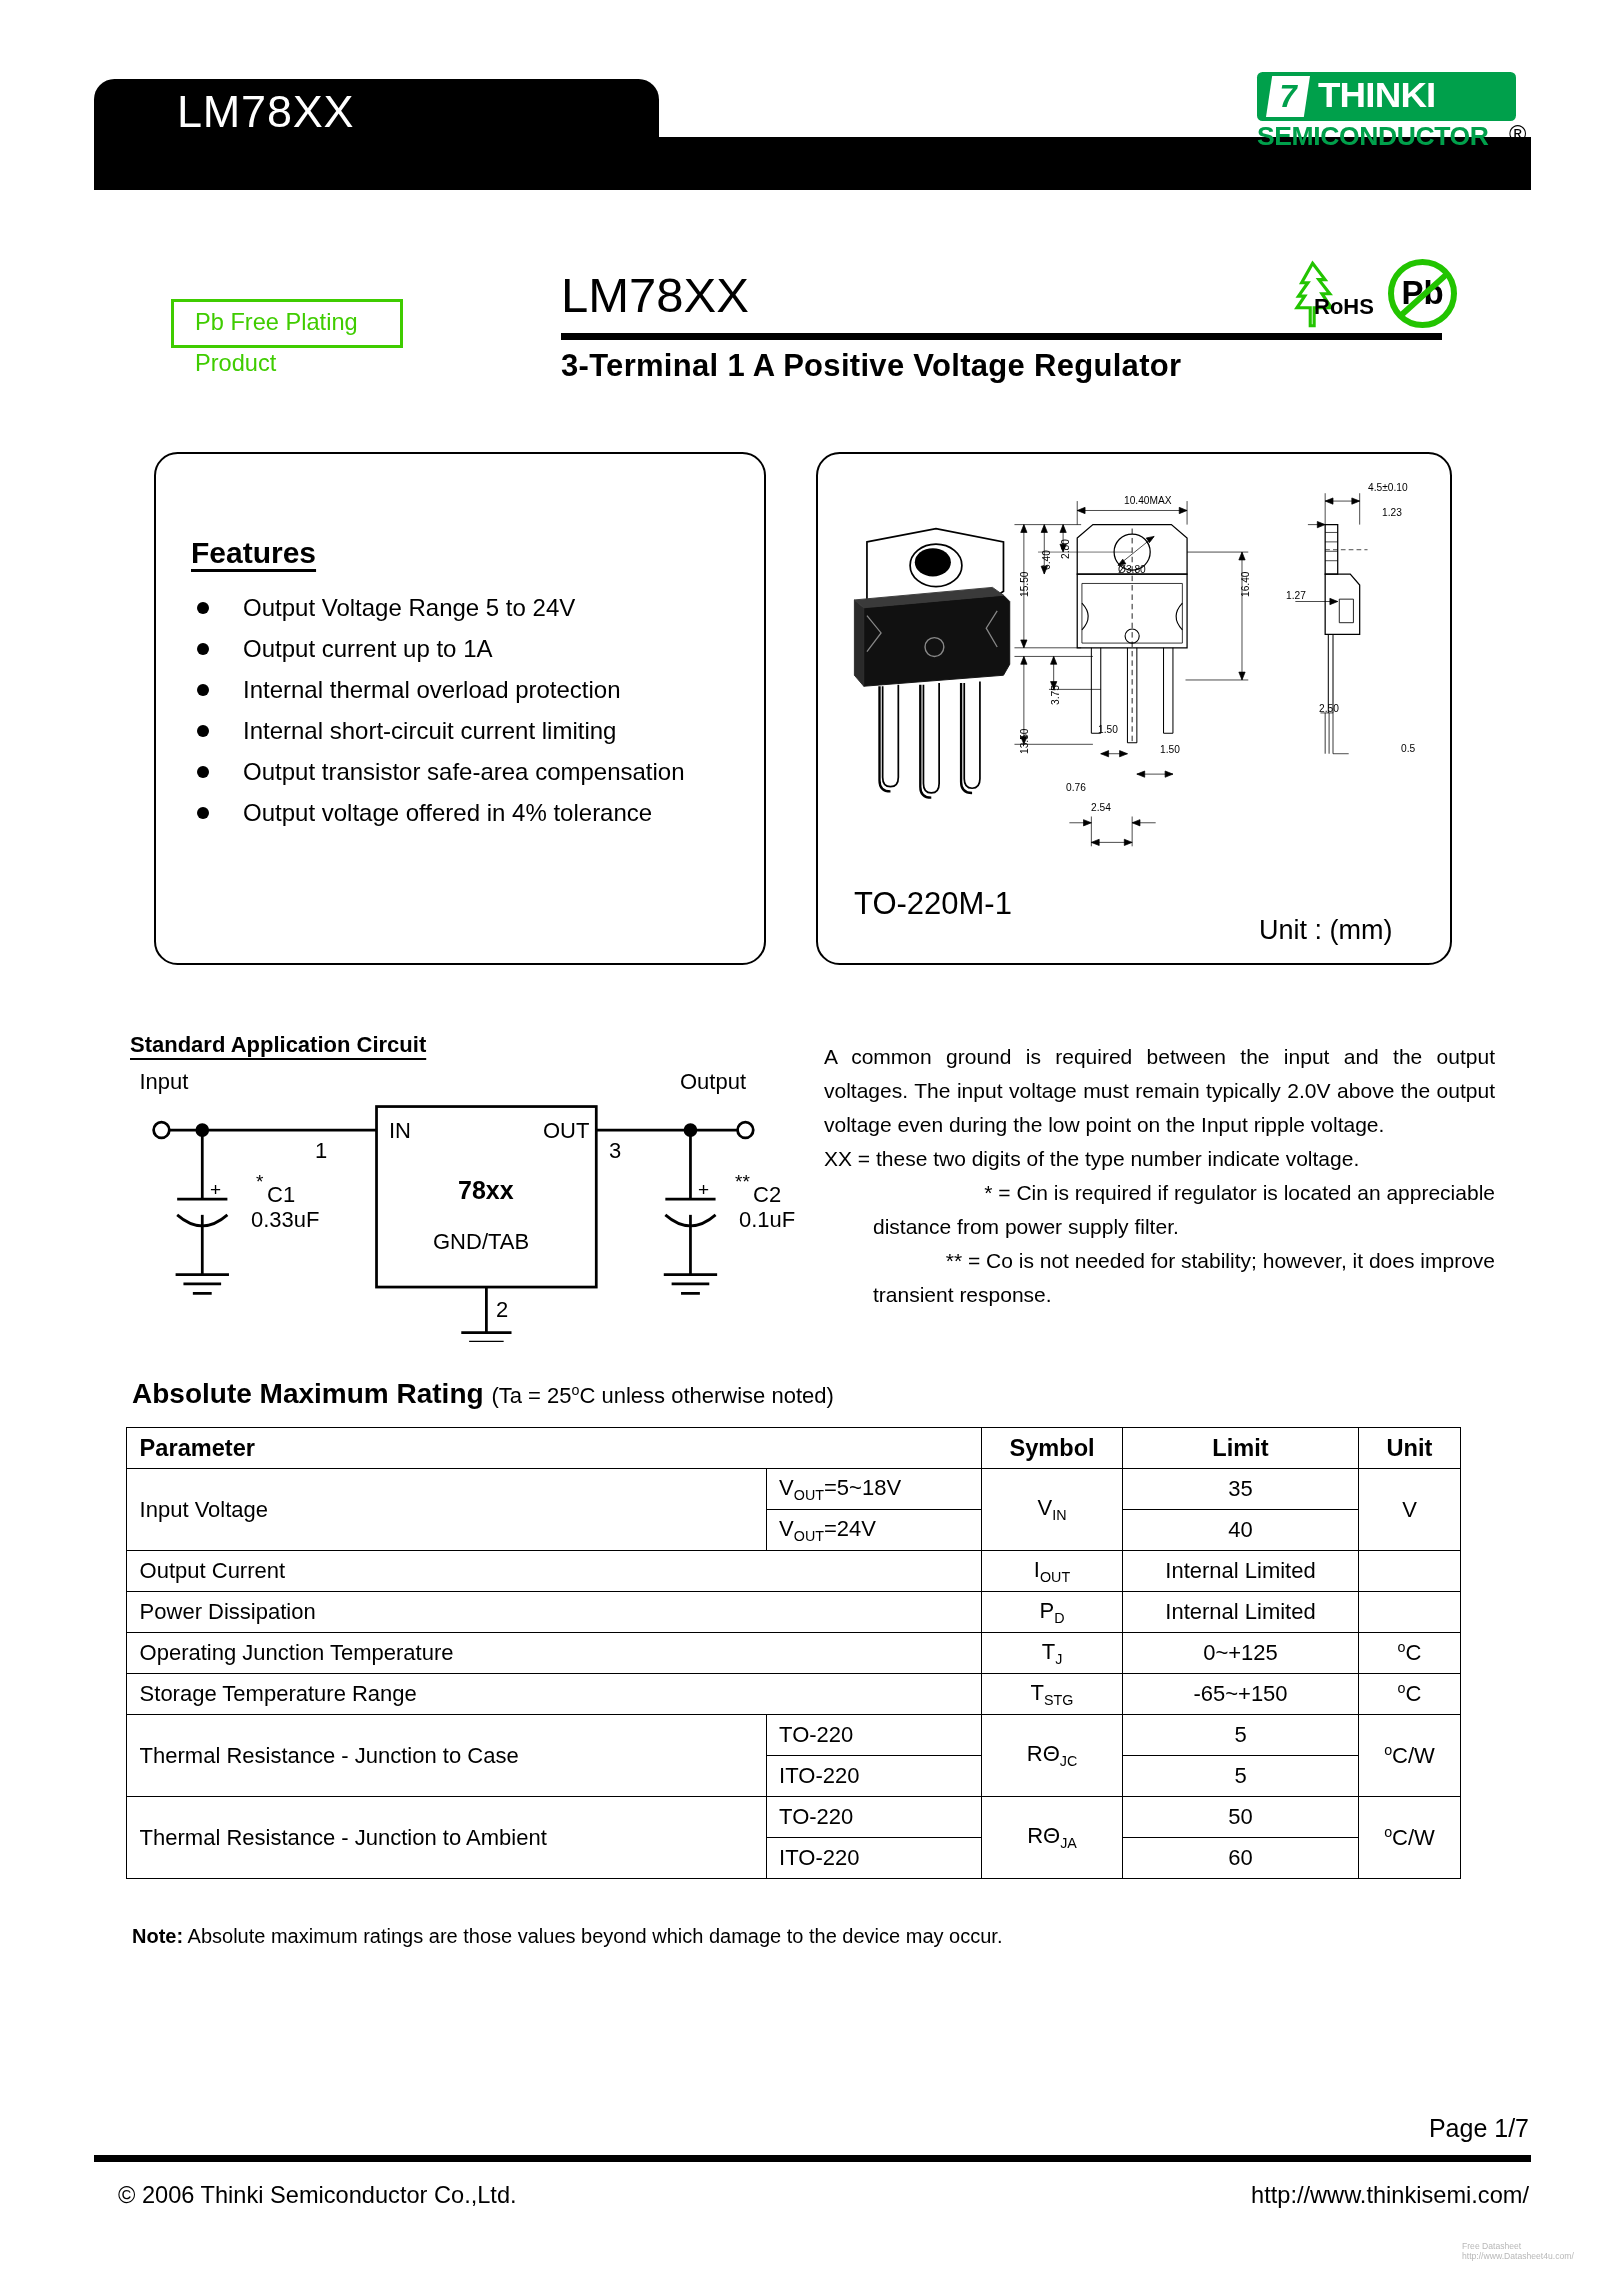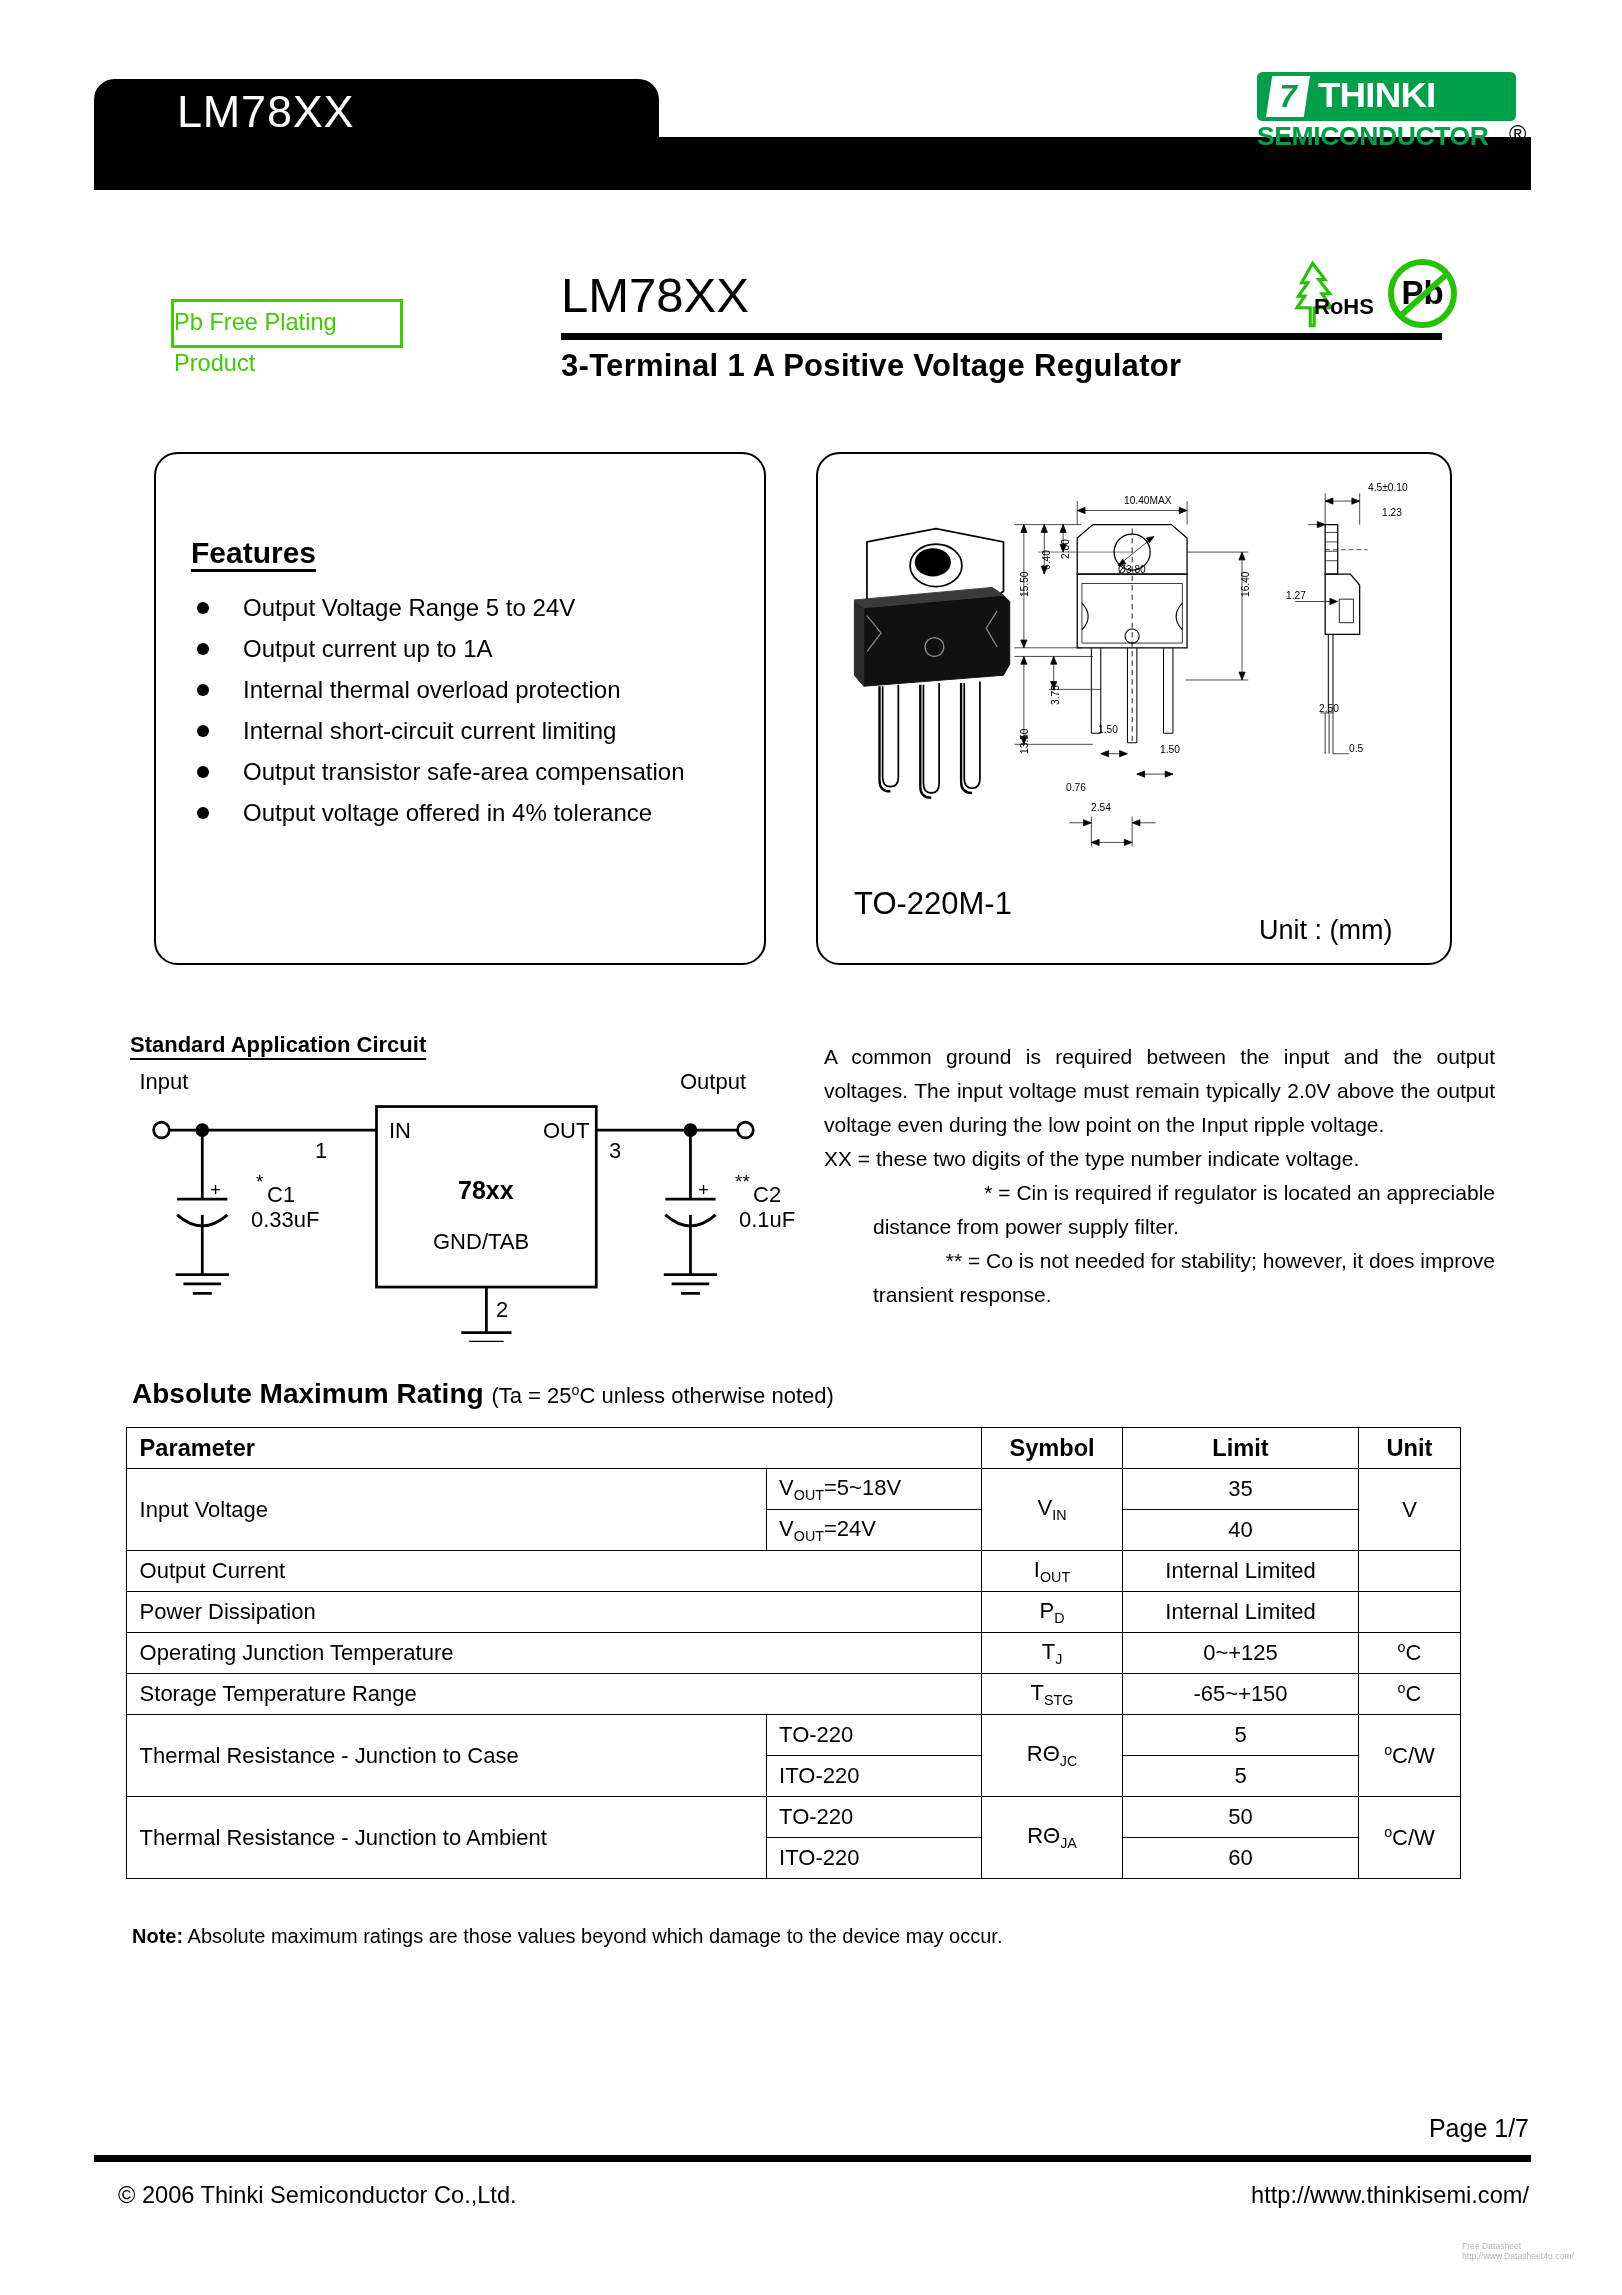--- a/index.html
+++ b/index.html
@@ -57,21 +57,21 @@
   }
   .logo-r {
     position:absolute; left:276px; top:49px;
     font-size:23.6px; color:#000;
   }
 
   
   .pbfree {
     position:absolute; left:171px; top:299px; width:232px; height:49px;
     border:3.9px solid #3FCC00; background:#fff;
-    color:#3FCC00; font-size:23.6px; line-height:41px; padding-left:0;
+    color:#3FCC00; font-size:23.6px; line-height:41px; padding-left:21px;
     font-family:"Liberation Sans", sans-serif;
   }
   .title-main {
     position:absolute; left:561px; top:267px;
     font-size:49px; font-family:"Liberation Sans", sans-serif; font-weight:400;
   }
   .title-rule {
     position:absolute; left:561px; top:333px; width:881px; height:7px; background:#000;
   }
   .title-sub {
@@ -400,21 +400,21 @@
 <div class="dimlabel rot" style="left:1060px; top:559px;">2.80</div>
 <div class="dimlabel rot" style="left:1240px; top:597px;">16.40</div>
 <div class="dimlabel" style="left:1118px; top:564px;">Ø3.80</div>
 <div class="dimlabel rot" style="left:1050px; top:705px;">3.75</div>
 <div class="dimlabel" style="left:1286px; top:590px;">1.27</div>
 <div class="dimlabel" style="left:1098px; top:724px;">1.50</div>
 <div class="dimlabel" style="left:1160px; top:744px;">1.50</div>
 <div class="dimlabel" style="left:1066px; top:782px;">0.76</div>
 <div class="dimlabel" style="left:1091px; top:802px;">2.54</div>
 <div class="dimlabel" style="left:1319px; top:703px;">2.50</div>
-<div class="dimlabel" style="left:1349px; top:743px;">0.5</div>
+<div class="dimlabel" style="left:1401px; top:743px;">0.5</div>
 
 <div class="pkg-name">TO-220M-1</div>
 <div class="pkg-unit">Unit : (mm)</div>
 
 <div class="sac-title">Standard Application Circuit</div>
 
 <div class="circuit">
   <svg width="628" height="259" viewBox="0 0 800 330">
     <g stroke="#000" stroke-width="3.5" fill="none">
 

